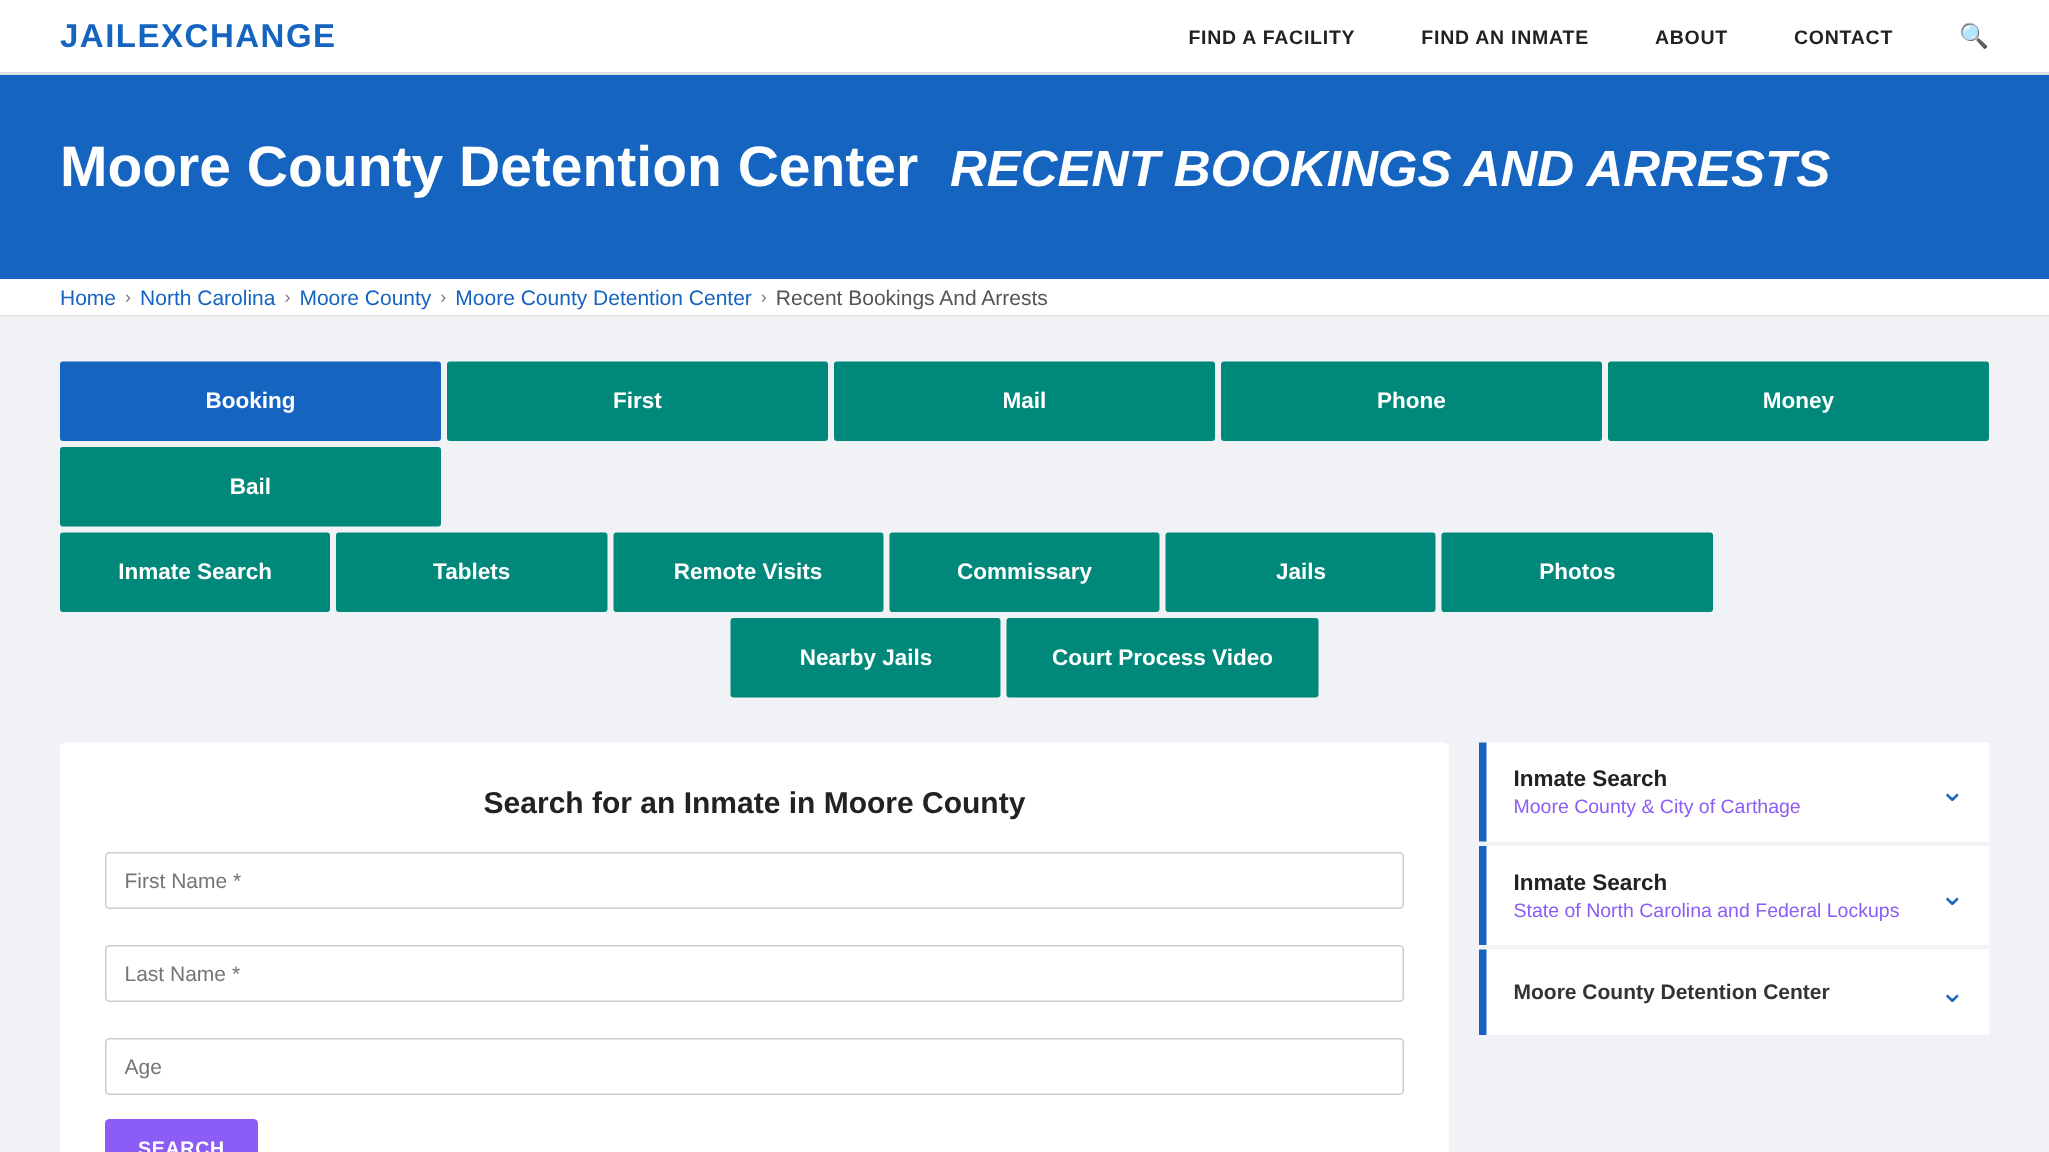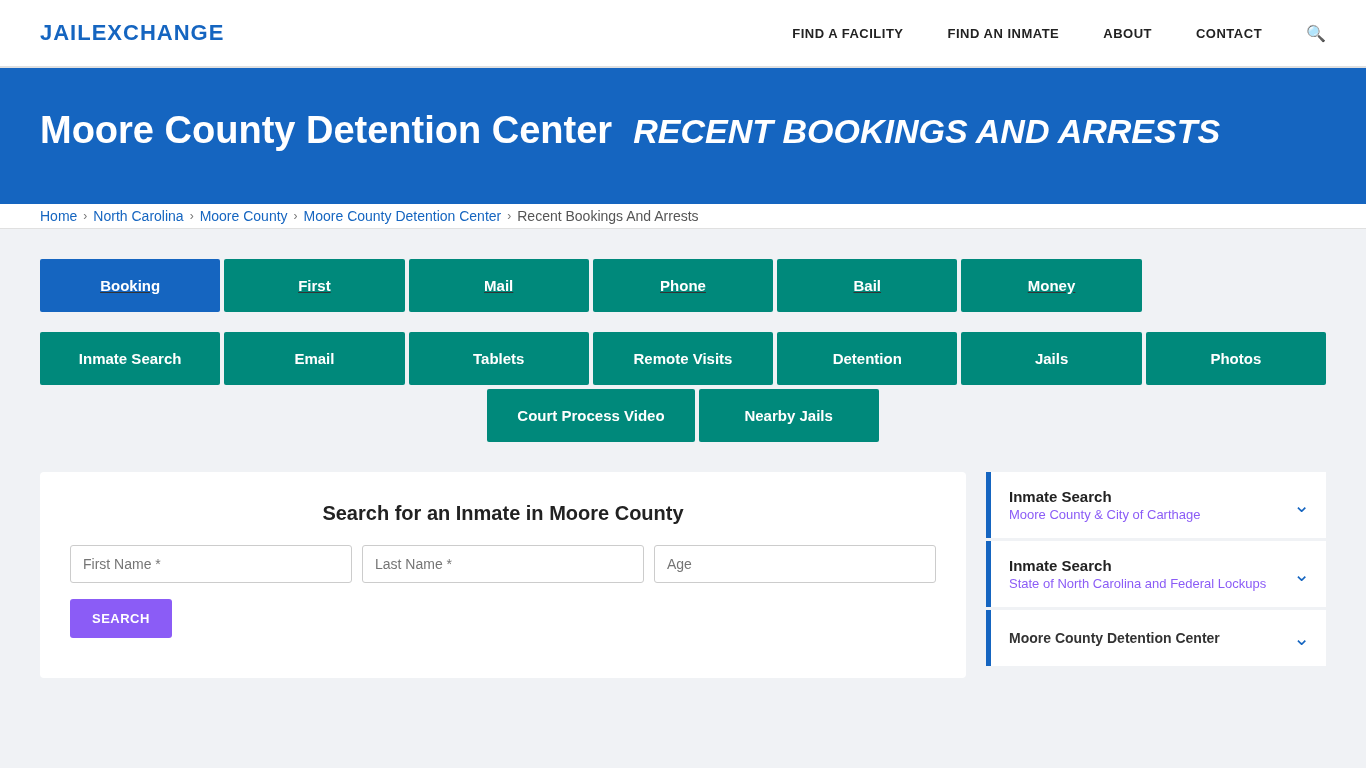--- a/index.html
+++ b/index.html
@@ -6,21 +6,21 @@
     body { font-family: Arial, sans-serif; background: #f0f2f5; color: #333; }
 
     
     .header {
       background: #fff;
       border-bottom: 2px solid #e0e0e0;
       display: flex;
       align-items: center;
       justify-content: space-between;
       padding: 0 40px;
-      height: 68px;
+      height: 50px;
     }
     .logo {
       font-size: 22px;
       font-weight: 900;
       color: #222;
       letter-spacing: 1px;
       text-transform: uppercase;
     }
     .logo span {
       color: #1565c0;
@@ -80,24 +80,23 @@
 
     
     .main-content {
       padding: 30px 40px;
       background: #f0f2f5;
     }
 
     
     .tabs-grid {
       display: grid;
-      grid-template-columns: repeat(7, 1fr);
+      grid-template-columns: repeat(5, 1fr);
       gap: 4px;
-      margin-bottom: 20px;
-      text-decoration: underline;
+      margin-bottom: 4px;
     }
     .tabs-row2 {
       display: grid;
       grid-template-columns: repeat(7, 1fr);
       gap: 4px;
       margin-bottom: 4px;
     }
     .tabs-row3 {
       display: flex;
       justify-content: center;
@@ -148,22 +147,23 @@
     }
     .search-box h2 {
       text-align: center;
       font-size: 20px;
       font-weight: 700;
       margin-bottom: 20px;
       color: #222;
     }
     .search-inputs {
       display: flex;
-      gap: 10px;
+      gap: 24px;
       margin-bottom: 16px;
+      flex-direction: column;
     }
     .search-inputs input, .search-inputs select {
       flex: 1;
       padding: 10px 12px;
       border: 1px solid #ccc;
       border-radius: 3px;
       font-size: 14px;
       color: #555;
       outline: none;
     }
@@ -264,37 +264,36 @@
   <span class="current">Recent Bookings And Arrests</span>
 </div>
 
 <div class="main-content">
 
   <div class="tabs-grid">
     <button class="tab-btn active">Booking</button>
     <button class="tab-btn">First</button>
     <button class="tab-btn">Mail</button>
     <button class="tab-btn">Phone</button>
+    <button class="tab-btn">Money</button>
     <button class="tab-btn">Bail</button>
-    <button class="tab-btn">Money</button>
   </div>
 
   <div class="tabs-row2">
     <button class="tab-btn">Inmate Search</button>
-    <button class="tab-btn">Email</button>
     <button class="tab-btn">Tablets</button>
     <button class="tab-btn">Remote Visits</button>
-    <button class="tab-btn">Detention</button>
+    <button class="tab-btn">Commissary</button>
     <button class="tab-btn">Jails</button>
     <button class="tab-btn">Photos</button>
   </div>
 
   <div class="tabs-row3">
+    <button class="tab-btn-wide">Nearby Jails</button>
     <button class="tab-btn-wide">Court Process Video</button>
-    <button class="tab-btn-wide">Nearby Jails</button>
   </div>
 
   <div class="lower-section">
 
     <div class="search-box">
       <h2>Search for an Inmate in Moore County</h2>
       <div class="search-inputs">
         <input type="text" placeholder="First Name *" style="">
         <input type="text" placeholder="Last Name *" style="">
         <input type="text" placeholder="Age" style="">

